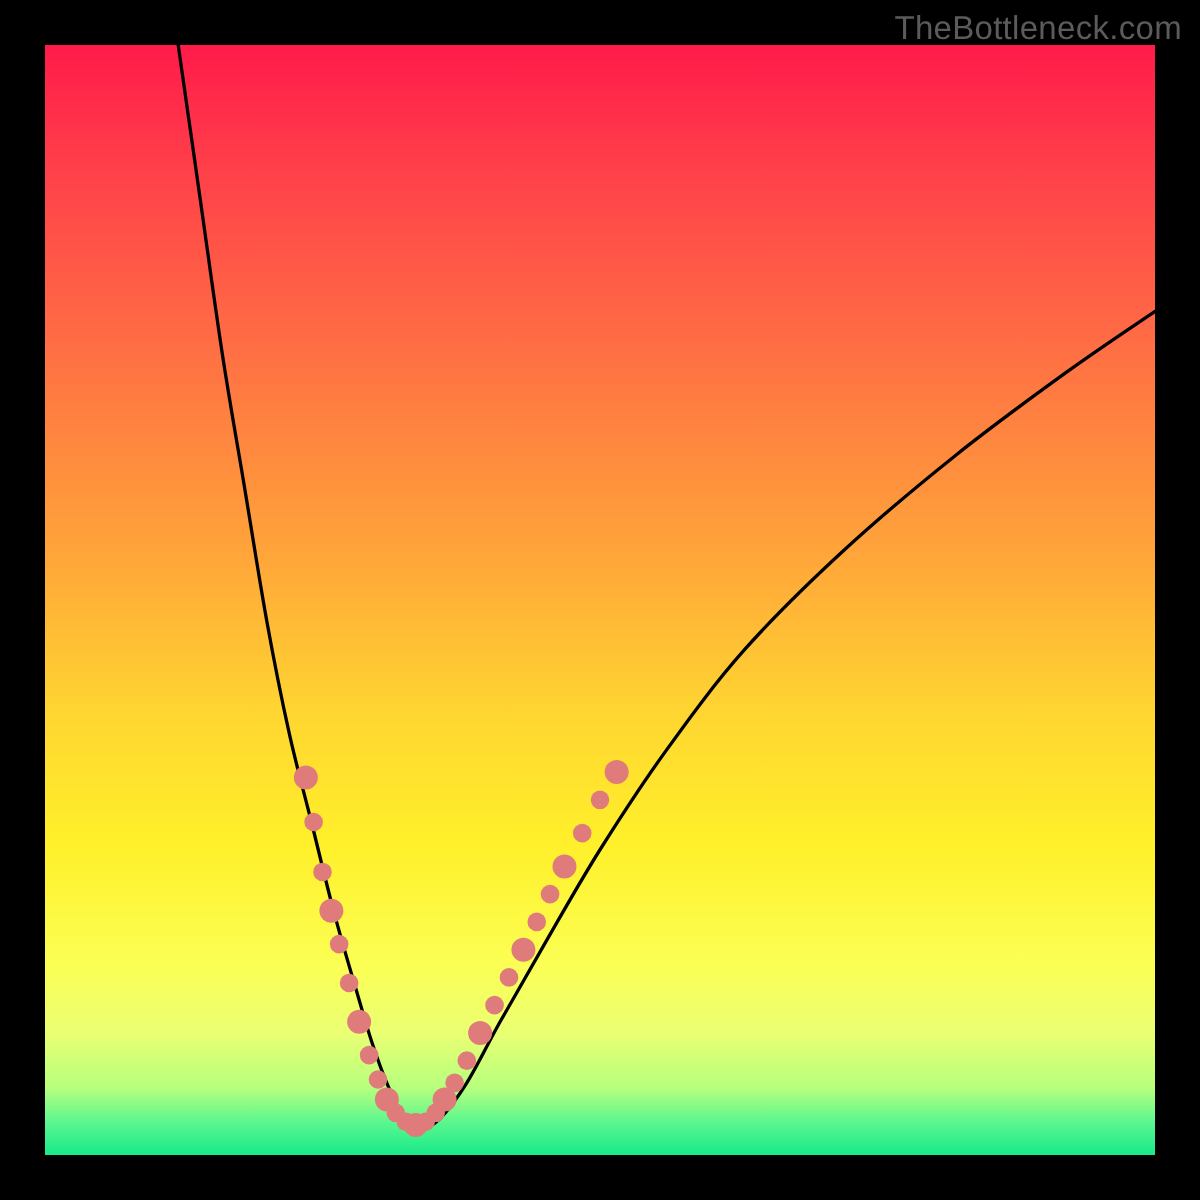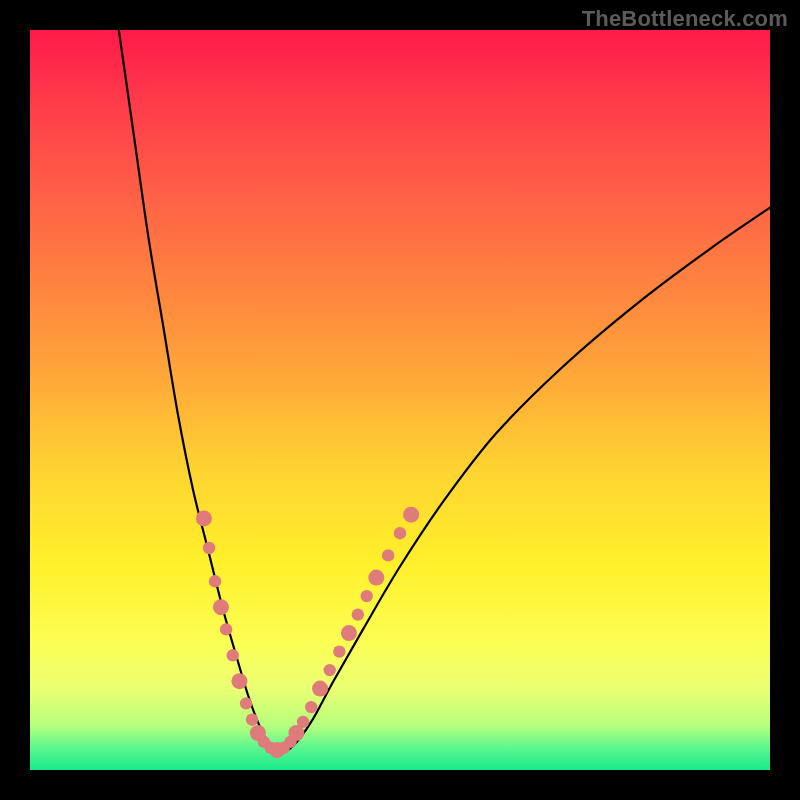--- a/index.html
+++ b/index.html
@@ -38,21 +38,21 @@
       #18e98a 100%
     );
   }
   .watermark {
     position: absolute;
     top: 6px;
     right: 12px;
     color: #5b5b5b;
     font-size: 22px;
     letter-spacing: 0.2px;
-    font-weight: 700;
+    font-weight: 400;
   }
   svg.curves {
     position: absolute;
     inset: 0;
     width: 100%;
     height: 100%;
     overflow: visible;
   }
   .curve {
     fill: none;

